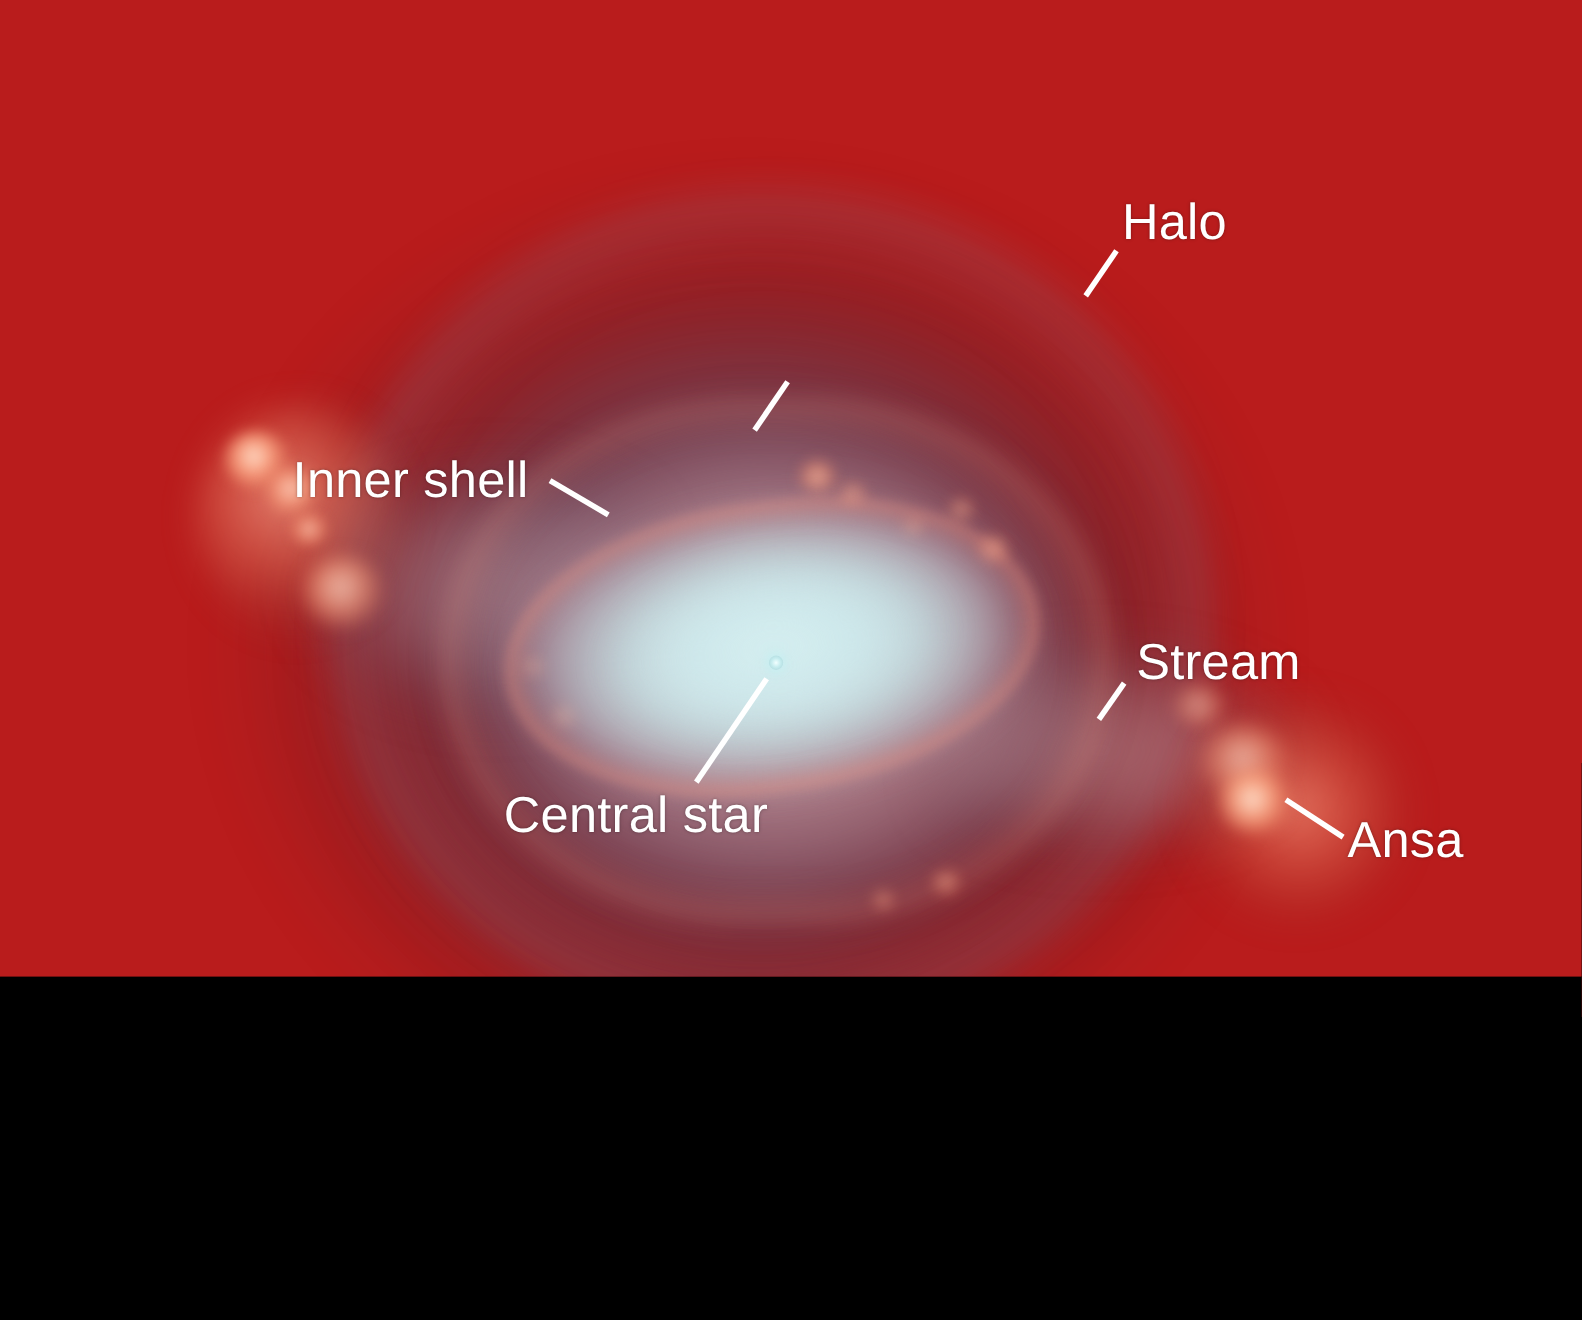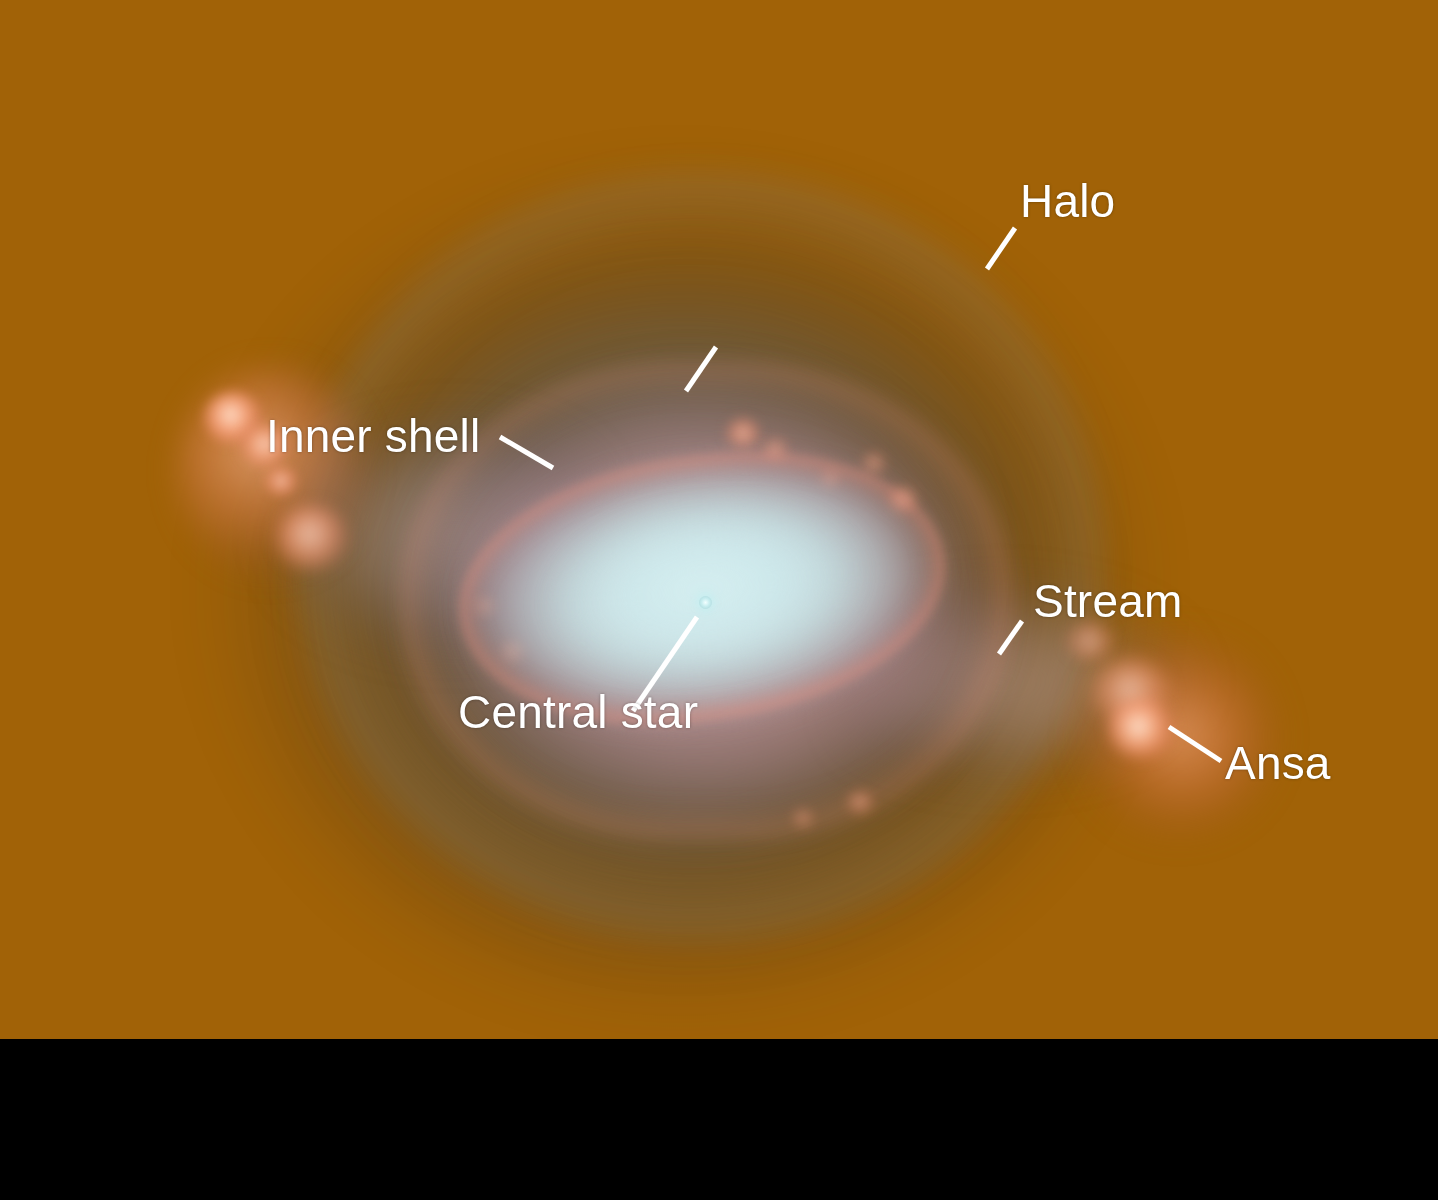--- a/index.html
+++ b/index.html
@@ -8,22 +8,22 @@
     padding: 0;
     background: #000000;
   }
   body {
     font-family: "Liberation Sans", sans-serif;
   }
 
   #stage {
     position: relative;
     width: 1438px;
-    height: 1039px;
-    background: #a16207;
+    height: 888px;
+    background: #b91c1c;
     overflow: hidden;
   }
 
   
   .layer {
     position: absolute;
     pointer-events: none;
   }
 
   
@@ -351,16 +351,16 @@
         <line x1="716" y1="347" x2="686" y2="391" stroke="#ffffff" stroke-width="5" stroke-linecap="butt"></line>
         <line x1="500" y1="437" x2="553" y2="468" stroke="#ffffff" stroke-width="5" stroke-linecap="butt"></line>
         <line x1="1022" y1="621" x2="999" y2="654" stroke="#ffffff" stroke-width="5" stroke-linecap="butt"></line>
         <line x1="1169" y1="727" x2="1221" y2="761" stroke="#ffffff" stroke-width="5" stroke-linecap="butt"></line>
         <line x1="697" y1="617" x2="633" y2="711" stroke="#ffffff" stroke-width="5" stroke-linecap="butt"></line>
       </svg>
   <div class="ann-label" style="left: 1020px; top: 178px;">Halo</div>
       <div class="ann-label" style="left: 266px; top: 393px; margin-top: 20px;">Inner shell</div>
       <div class="ann-label" style="left: 1033px; top: 578px;">Stream</div>
       <div class="ann-label" style="left: 1225px; top: 740px;">Ansa</div>
-      <div class="ann-label" style="left: 458px; top: 689px;">Central star</div>
+      <div class="ann-label" style="left: 458px; top: 717px;">Central star</div>
     </div>
 
 </div>
 
 </body></html>

